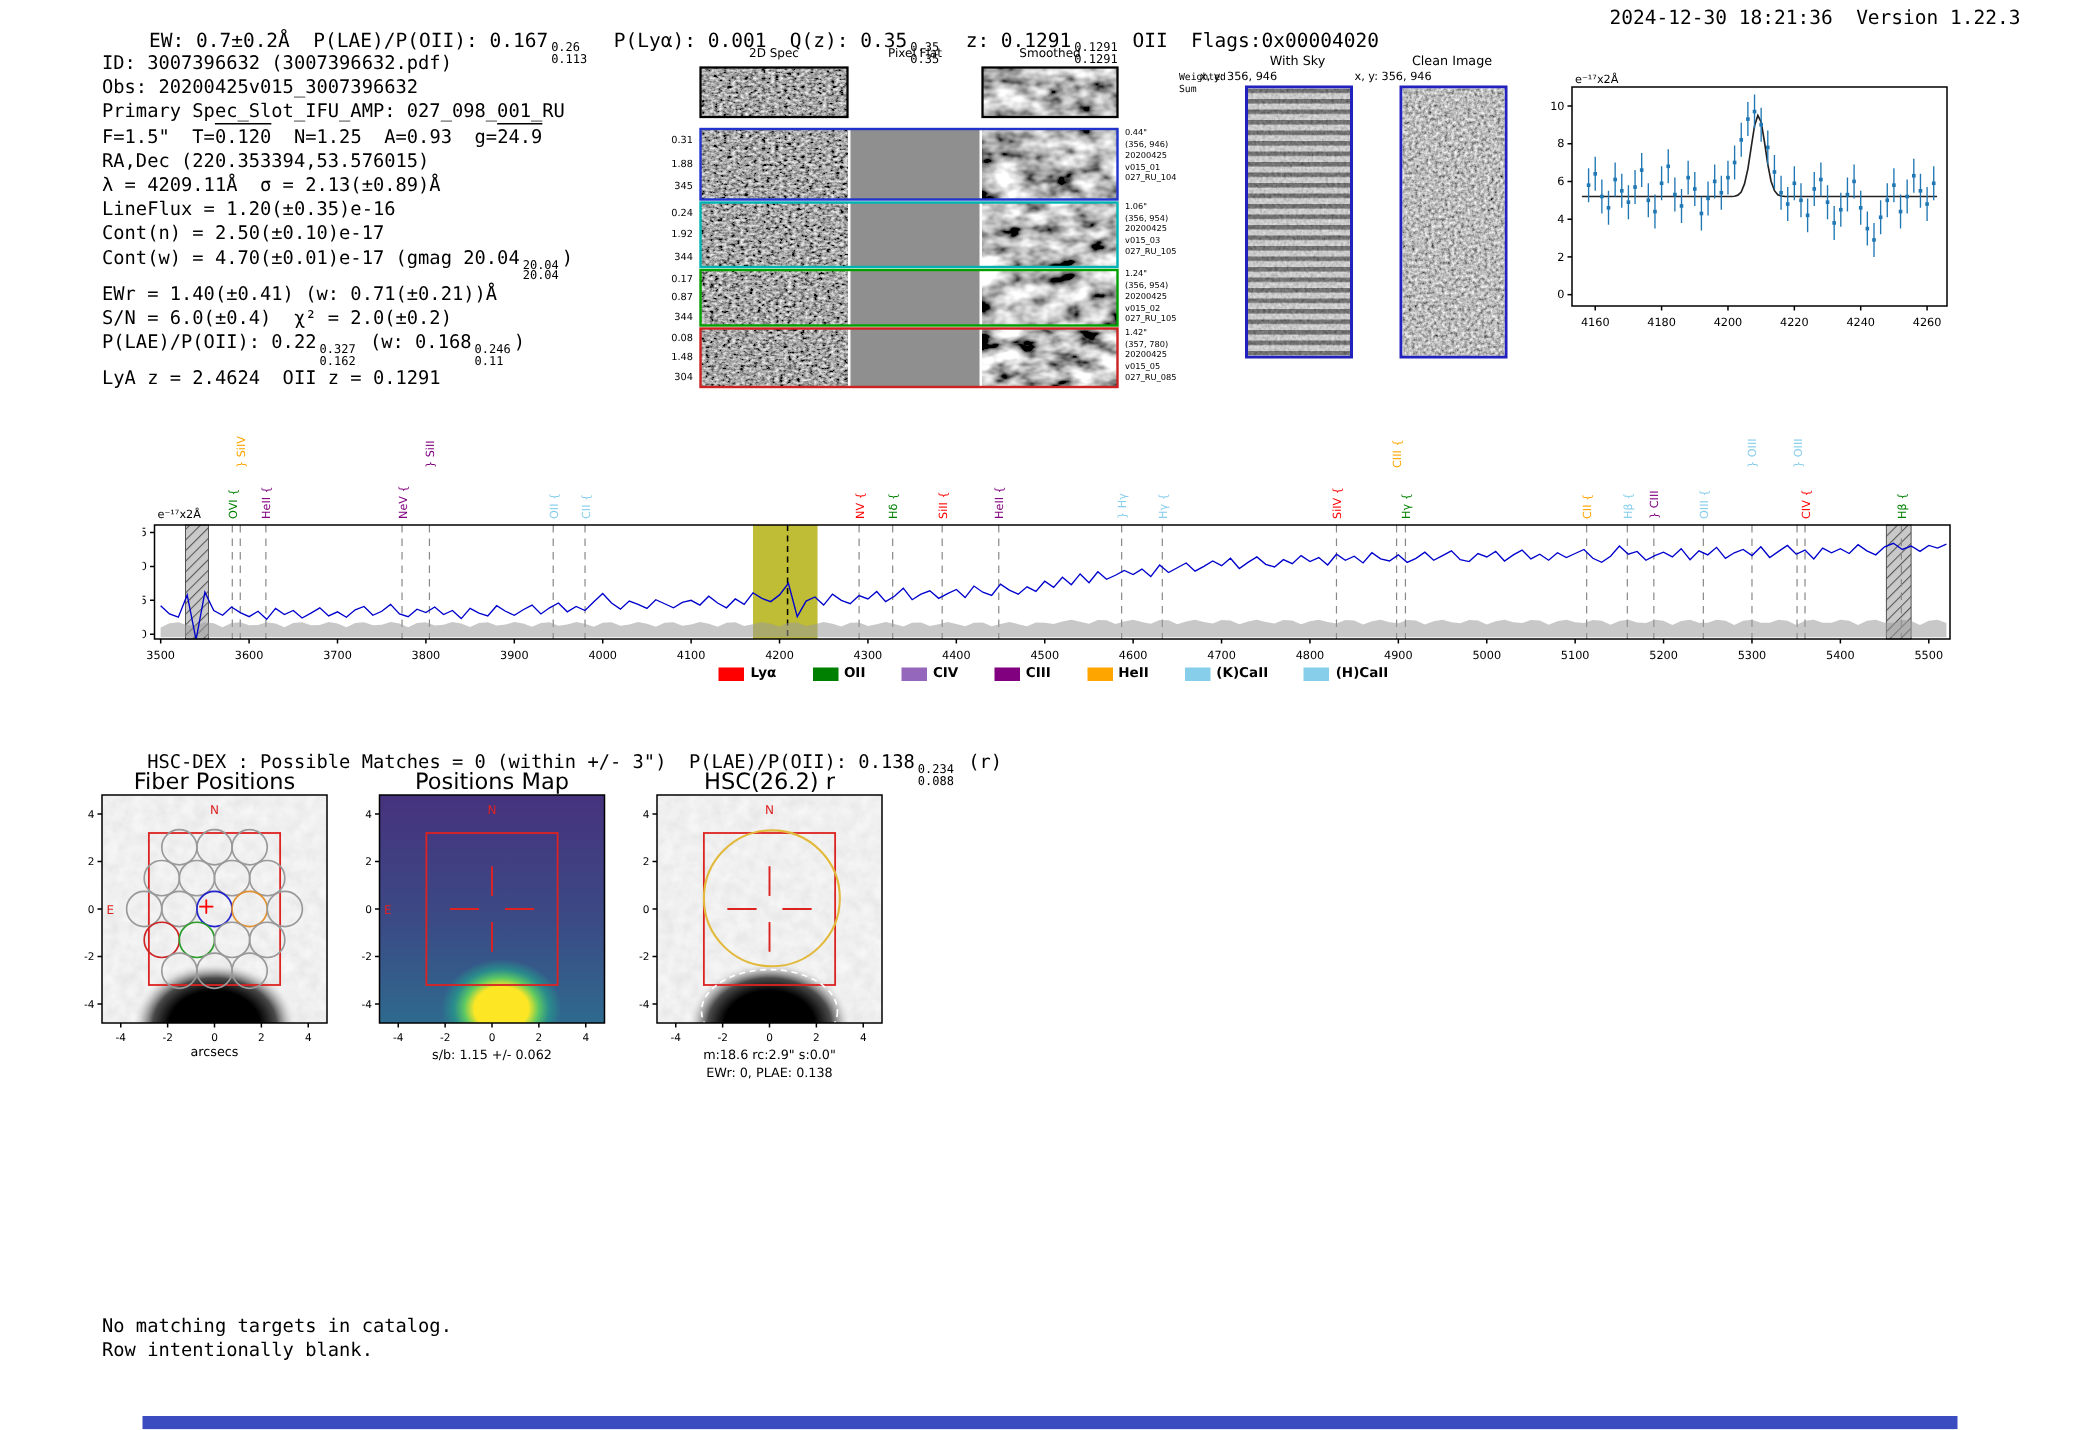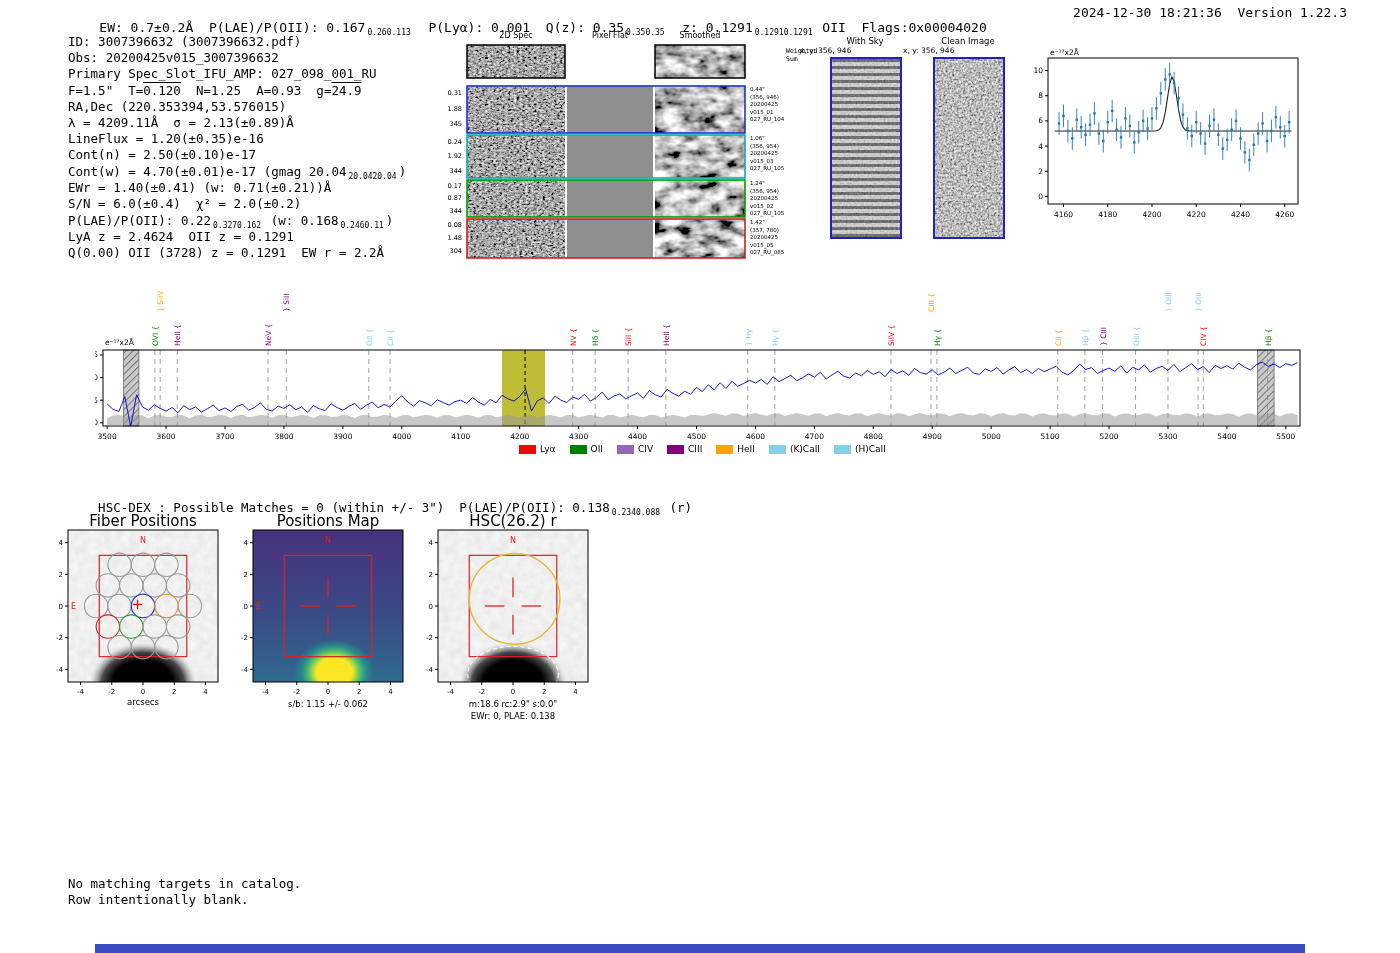--- a/index.html
+++ b/index.html
@@ -1,33 +1,33 @@
 <!DOCTYPE html>
 <html><head>
 <meta charset="utf-8">
 <style>
   html,body{margin:0;padding:0;background:#fff;}
   #root{position:relative;width:1400px;height:953px;background:#fff;overflow:hidden;
         font-family:"DejaVu Sans Mono",monospace;color:#000;}
   .abs{position:absolute;}
   .il{white-space:pre;font-size:12.5px;line-height:16.2px;}
   .hdr{font-size:13px;white-space:pre;}
-  .frac{display:inline-flex;flex-direction:row;font-size:8px;line-height:7.6px;
+  .frac{display:inline-flex;flex-direction:column;font-size:8px;line-height:7.6px;
         vertical-align:-3px;margin:0 2px;text-align:left;}
   .ovl{text-decoration:overline;}
   .ptitle{font-family:"DejaVu Sans",sans-serif;font-size:15px;text-align:center;}
   .pcap{font-family:"DejaVu Sans",sans-serif;font-size:8.5px;text-align:center;}
   .coltitle{font-family:"DejaVu Sans",sans-serif;font-size:8px;text-align:center;}
   .skytitle{font-family:"DejaVu Sans",sans-serif;font-size:8.5px;text-align:center;}
   .skysub{font-family:"DejaVu Sans",sans-serif;font-size:7.5px;}
   .pre{white-space:pre-line;margin-left:36px;}
   .legend-item{display:flex;align-items:center;gap:4px;}
   .legend-patch{width:17px;height:9px;display:inline-block;}
   .legend-lbl{font-family:"DejaVu Sans",sans-serif;font-size:9px;}
-  #spec-legend{display:flex;justify-content:center;gap:14px;align-items:center;}
+  #spec-legend{display:flex;justify-content:center;gap:24px;align-items:center;font-weight:bold;}
   svg text{font-family:"DejaVu Sans",sans-serif;}
 </style>
 </head>
 <body>
 
 <div id="root">
 
   <div class="abs hdr" style="left:68px;top:5px;">
     <span>EW: 0.7±0.2Å  P(LAE)/P(OII): 0.167</span><span class="frac"><span>0.26</span><span>0.113</span></span><span>  P(Lyα): 0.001  Q(z): 0.35</span><span class="frac"><span>0.35</span><span>0.35</span></span><span>  z: 0.1291</span><span class="frac"><span>0.1291</span><span>0.1291</span></span><span> OII  Flags:0x00004020</span>
   </div>
@@ -40,21 +40,20 @@
     <div class="il"><span>F=1.5"  T=</span><span class="ovl">0.120</span><span>  N=1.25  A=0.93  g=</span><span class="ovl">24.9</span></div>
     <div class="il">RA,Dec (220.353394,53.576015)</div>
     <div class="il">λ = 4209.11Å  σ = 2.13(±0.89)Å</div>
     <div class="il">LineFlux = 1.20(±0.35)e-16</div>
     <div class="il">Cont(n) = 2.50(±0.10)e-17</div>
     <div class="il"><span>Cont(w) = 4.70(±0.01)e-17 (gmag 20.04</span><span class="frac"><span>20.04</span><span>20.04</span></span><span>)</span></div>
     <div class="il">EWr = 1.40(±0.41) (w: 0.71(±0.21))Å</div>
     <div class="il">S/N = 6.0(±0.4)  χ² = 2.0(±0.2)</div>
     <div class="il"><span>P(LAE)/P(OII): 0.22</span><span class="frac"><span>0.327</span><span>0.162</span></span><span> (w: 0.168</span><span class="frac"><span>0.246</span><span>0.11</span></span><span>)</span></div>
     <div class="il">LyA z = 2.4624  OII z = 0.1291</div>
-    <div class="il">Q(0.00) OII (3728) z = 0.1291  EW r = 2.2Å</div>
   </div>
 
   <div class="abs coltitle" style="left:467px;top:31px;width:98px;">2D Spec</div>
   <div class="abs coltitle" style="left:567px;top:31px;width:86px;">Pixel Flat</div>
   <div class="abs coltitle" style="left:655px;top:31px;width:90px;">Smoothed</div>
   <svg id="spec2d-svg" class="abs" style="left:465px;top:30px;" width="290" height="232">
       <defs>
         <filter id="nz-hard" x="0%" y="0%" width="100%" height="100%">
           <feTurbulence type="fractalNoise" baseFrequency="0.35 0.55" numOctaves="3" seed="7" stitchTiles="stitch"></feTurbulence>
           <feColorMatrix type="saturate" values="0"></feColorMatrix>

